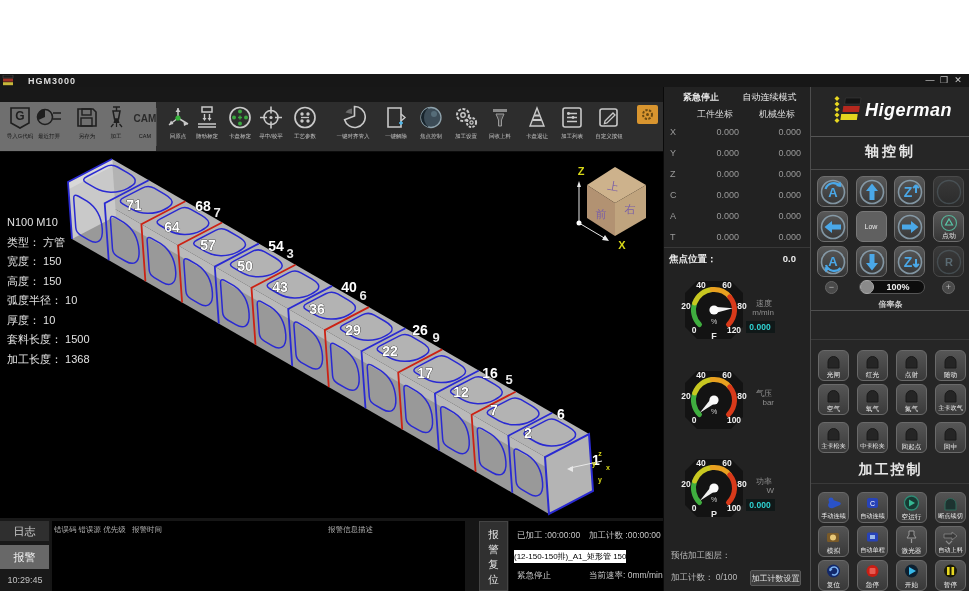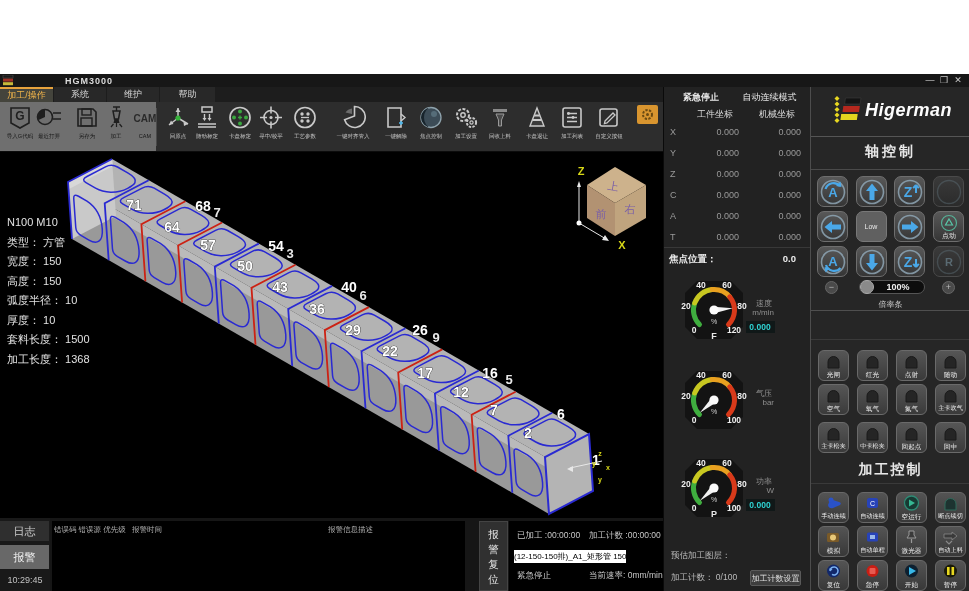--- a/index.html
+++ b/index.html
@@ -4,21 +4,21 @@
 <style>
 * { margin:0; padding:0; box-sizing:border-box; }
 html,body { width:969px; height:591px; background:#fff; overflow:hidden;
   font-family:"Liberation Sans", sans-serif; }
 #app { position:absolute; left:0; top:74px; width:969px; height:517px;
   background:#181818; color:#ddd; }
 
 #titlebar { position:absolute; left:0; top:0; width:969px; height:13px;
   background:#171717; }
 #titlebar .tt { position:absolute; left:28px; top:2px; font-size:9px;
-  font-weight:bold; color:#dcdcdc; letter-spacing:1px;margin-left:37px; }
+  font-weight:bold; color:#dcdcdc; letter-spacing:1px; }
 #winbtns { position:absolute; right:4px; top:1px; color:#c8c8c8; font-size:9px; }
 #winbtns span { display:inline-block; width:14px; text-align:center; }
 
 #menubar { position:absolute; left:0; top:13px; width:969px; height:15px;
   background:#1d1d1d; }
 .mtab { position:absolute; top:0; height:15px; text-align:center;
   font-size:9px; color:#d6d6d6; line-height:15px; background:#282828; }
 .mtab.act { background:#44443c; color:#efb34a; border-top:2px solid #e8a33d;
   line-height:13px; }
 
@@ -46,26 +46,20 @@
 <body>
 <div id="app">
   <div id="titlebar">
     <svg width="12" height="11" style="position:absolute;left:2px;top:1px" viewBox="0 0 12 11">
       <rect x="1" y="0" width="10" height="3" fill="#1a1a1a" stroke="#555" stroke-width="0.5"></rect>
       <rect x="1" y="3.6" width="10" height="3" fill="#a03226"></rect>
       <rect x="1" y="7.2" width="10" height="3" fill="#c8b83a"></rect>
     </svg>
     <span class="tt">HGM3000</span>
     <div id="winbtns"><span>—</span><span>❒</span><span>✕</span></div>
-  </div>
-  <div id="menubar">
-    <div class="mtab act" style="left:0;width:53px">加工/操作</div>
-    <div class="mtab" style="left:54px;width:52px">系统</div>
-    <div class="mtab" style="left:107px;width:52px">维护</div>
-    <div class="mtab" style="left:160px;width:55px">帮助</div>
   </div>
   <div id="toolbar">
     <div style="position:absolute;left:0;top:0;width:156px;height:49px;background:#6f6f6f"></div>
     <div class="titem" style="left:0px">
       <svg width="26" height="25" viewBox="0 0 26 25">
           <path d="M4 3 h18 v15 l-9 5 -9-5 z" fill="none" stroke="#1f1f1f" stroke-width="1.6"></path>
           <text x="13" y="15" font-size="12" font-weight="bold" fill="#1f1f1f" text-anchor="middle">G</text>
         </svg>
       <span class="lb" style="color:#161616">导入G代码</span>
       </div>
@@ -480,21 +474,21 @@
 <div style="position:absolute;left:121.5px;top:159px;width:31px;height:31px;border-radius:7px;background:linear-gradient(180deg,#3a3a3a,#2b2b2b);border:1px solid #4a4a4a;"><svg width="30" height="30" viewBox="0 0 30 30">
           <circle cx="15" cy="15" r="11.5" fill="none" stroke="#5a6a72" stroke-width="1.4" opacity="0.5"></circle>
           <text x="15" y="19" font-size="11" font-weight="bold" fill="#5a6a72" text-anchor="middle">R</text>
         </svg></div>
 
 <div style="position:absolute;left:14px;top:194px;width:13px;height:13px;border-radius:50%;background:#4a4a4a;border:1px solid #666;color:#bbb;font-size:9px;text-align:center;line-height:11px">−</div>
 <div style="position:absolute;left:131px;top:194px;width:13px;height:13px;border-radius:50%;background:#4a4a4a;border:1px solid #666;color:#bbb;font-size:9px;text-align:center;line-height:11px">+</div>
 <div style="position:absolute;left:48px;top:193px;width:66px;height:14px;border-radius:7px;background:#0d0d0d;border:1px solid #555"></div>
 <div style="position:absolute;left:49px;top:193px;width:14px;height:14px;border-radius:50%;background:#8a8a8a;border:1px solid #aaa"></div>
 <div style="position:absolute;left:60px;top:195px;width:54px;text-align:center;font-size:9px;font-weight:bold;color:#f0f0f0">100%</div>
-<div style="position:absolute;left:0;top:212px;width:159px;text-align:center;font-size:8px;font-weight:normal;color:#d0d0d0">倍率条</div>
+<div style="position:absolute;left:0;top:212px;width:159px;text-align:center;font-size:8px;font-weight:bold;color:#d0d0d0">倍率条</div>
 <div style="position:absolute;left:0;top:223px;width:159px;border-top:1px solid #4f4f4f"></div>
 <div style="position:absolute;left:0;top:252px;width:159px;border-top:1px solid #3a3a3a"></div>
 
 <div style="position:absolute;left:7px;top:263px;width:31px;height:31px;border-radius:6px;background:linear-gradient(180deg,#565656,#3a3a3a);border:1px solid #6a6a6a;text-align:center">
         <svg width="29" height="16" viewBox="0 0 29 16" style="display:block;margin:2px auto 0">
           <path d="M9 15 v-6 a5.5 5.5 0 0 1 11 0 v6 z" fill="#252525" stroke="#1a1a1a"></path>
         </svg>
         <div style="font-size:7px;color:#f0f0f0;margin-top:1px;white-space:nowrap;transform:scale(0.95)">光闸</div>
       </div>
 <div style="position:absolute;left:46px;top:263px;width:31px;height:31px;border-radius:6px;background:linear-gradient(180deg,#565656,#3a3a3a);border:1px solid #6a6a6a;text-align:center">

